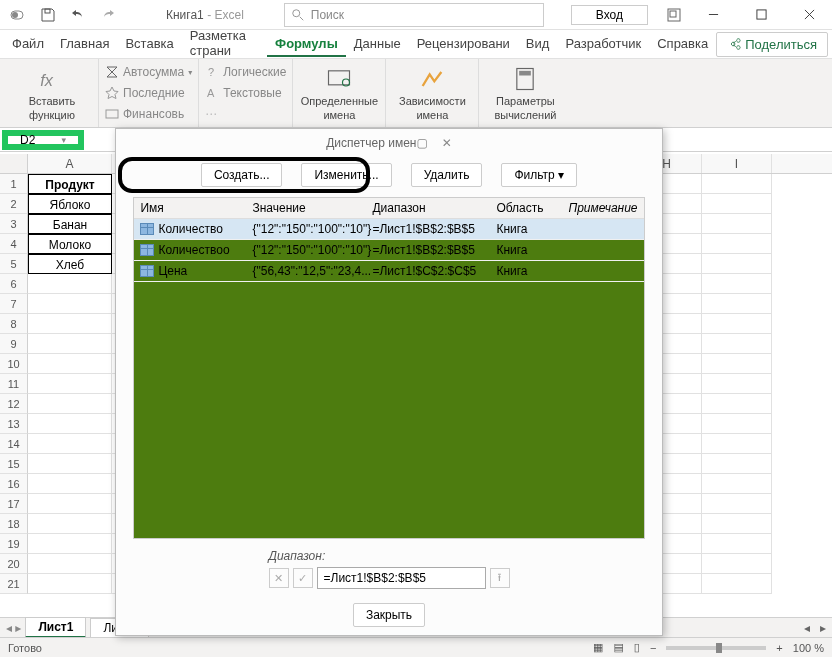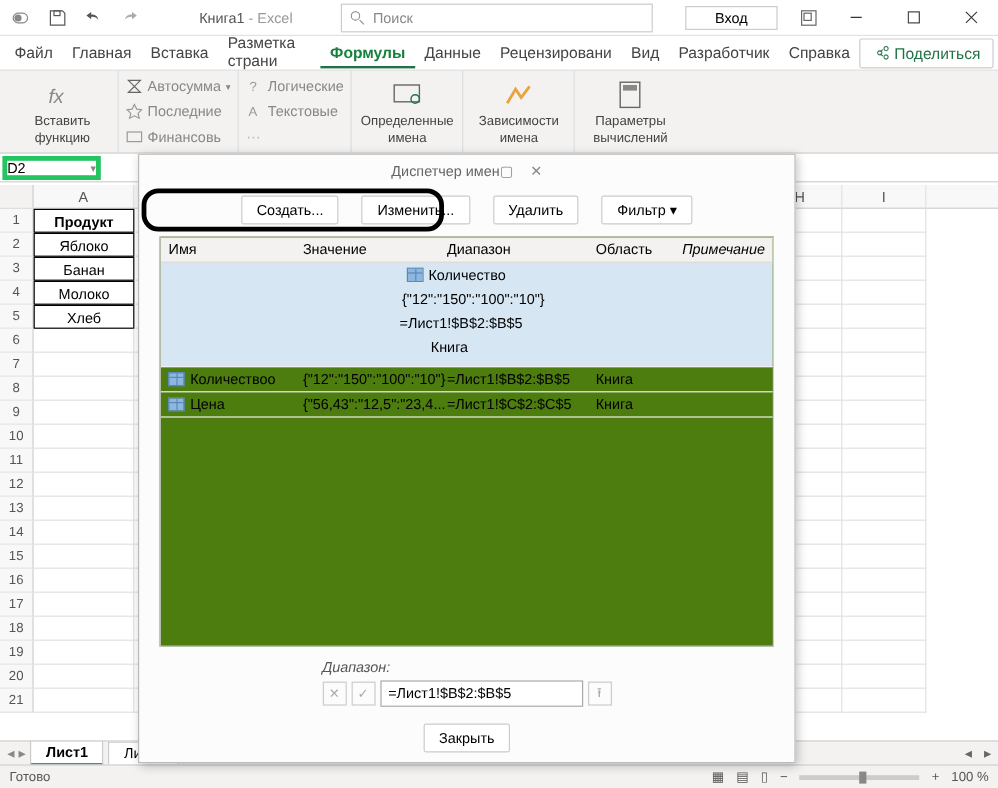--- a/index.html
+++ b/index.html
@@ -27,21 +27,21 @@
 
 .ribbon-body { height: 70px; background: #f3f2f1; border-top: 1px solid #e1e1e1; border-bottom: 1px solid #d0d0d0; display: flex; padding: 0 6px; gap: 0; }
 .rgroup { border-right: 1px solid #ddd; padding: 0 6px; display:flex; flex-direction:column; justify-content:center; }
 .rbig { display: flex; flex-direction: column; align-items: center; justify-content: center; width: 80px; gap: 2px; color:#444; font-size:11px; text-align:center; }
 .rbig svg { width: 28px; height: 28px; }
 .rrow { display:flex; align-items:center; gap:4px; color:#888; font-size:12px; padding: 1px 0; height: 21px; }
 .rrow svg { width:14px; height:14px; }
 
 
 .formulabar { height: 24px; border-bottom: 1px solid #d0d0d0; display: flex; align-items: center; padding: 0 2px; gap: 4px; }
-.namebox { width: 82px; height: 20px; border: 4px solid #22c55e; font-size: 12px; padding: 0 0; display:flex; align-items:center; justify-content:space-between; }
+.namebox { width: 82px; height: 20px; border: 6px solid #22c55e; font-size: 12px; padding: 0 12px; display:flex; align-items:center; justify-content:space-between; }
 .namebox .dd { color:#888; font-size:9px; }
 
 
 .grid-wrap { position: absolute; top: 154px; left: 0; right: 0; bottom: 40px; overflow: hidden; }
 .colheads { display: flex; height: 20px; background:#f8f8f8; border-bottom:1px solid #d0d0d0; }
 .rowhead-spacer { width: 28px; border-right:1px solid #d0d0d0; background:#f3f2f1; }
 .colhead { width: 84px; text-align:center; font-size:12px; color:#555; border-right:1px solid #e1e1e1; line-height:20px; }
 .colhead.wide { width: 520px; }
 .colhead.h { width: 70px; }
 .rows { }
@@ -73,21 +73,21 @@
 .dialog-title .right span { cursor:default; }
 .dialog-top { padding: 6px 8px; display:flex; align-items:center; gap:8px; }
 .dlg-btn { background:#fff; border:1px solid #ccc; padding:4px 12px; font-size:12px; border-radius:2px; }
 .highlight-ring { position:absolute; top:28px; left:2px; width:252px; height:36px; border:4px solid #000; border-radius:14px; pointer-events:none; }
 .filter-btn { margin-left:auto; }
 .nm-table { margin: 4px 8px; border:1px solid #ccc; flex:1; background:#4d7c0f; font-size:12px; overflow:hidden; }
 .nm-head { display:flex; background:#f3f2f1; border-bottom:1px solid #ddd; }
 .nm-head div, .nm-row div { padding:3px 6px; }
 .nm-c1 { width:112px; } .nm-c2 { width:120px; } .nm-c3 { width:124px; } .nm-c4 { width:72px; } .nm-c5 { flex:1;font-style:italic; }
 .nm-row { display:flex; border-bottom:1px solid #f0f0f0; align-items:center; }
-.nm-row.sel { background:#d6e6f3;flex-direction:column; }
+.nm-row.sel { background:#d6e6f3; }
 .nm-row .nm-c1 { display:flex; align-items:center; gap:4px; }
 .nm-icon { width:14px; height:12px; background:linear-gradient(#8db7e0,#8db7e0); border:1px solid #5a8ab8; position:relative; }
 .nm-icon::before, .nm-icon::after { content:""; position:absolute; background:#5a8ab8; }
 .nm-icon::before { top:3px; left:0; right:0; height:1px; }
 .nm-icon::after { top:0; bottom:0; left:6px; width:1px; }
 .dlg-range { padding:6px 8px; display:flex; flex-direction:column; gap:4px; }
 .dlg-range label { font-size:12px; color:#555;font-style:italic; }
 .range-row { display:flex; align-items:center; gap:4px; }
 .range-row .icnbtn { width:20px; height:20px; border:1px solid #ccc; display:flex; align-items:center; justify-content:center; color:#aaa; font-size:11px; }
 .range-input { flex:1; height:22px; border:1px solid #aaa; padding:0 6px; font-size:12px; }

